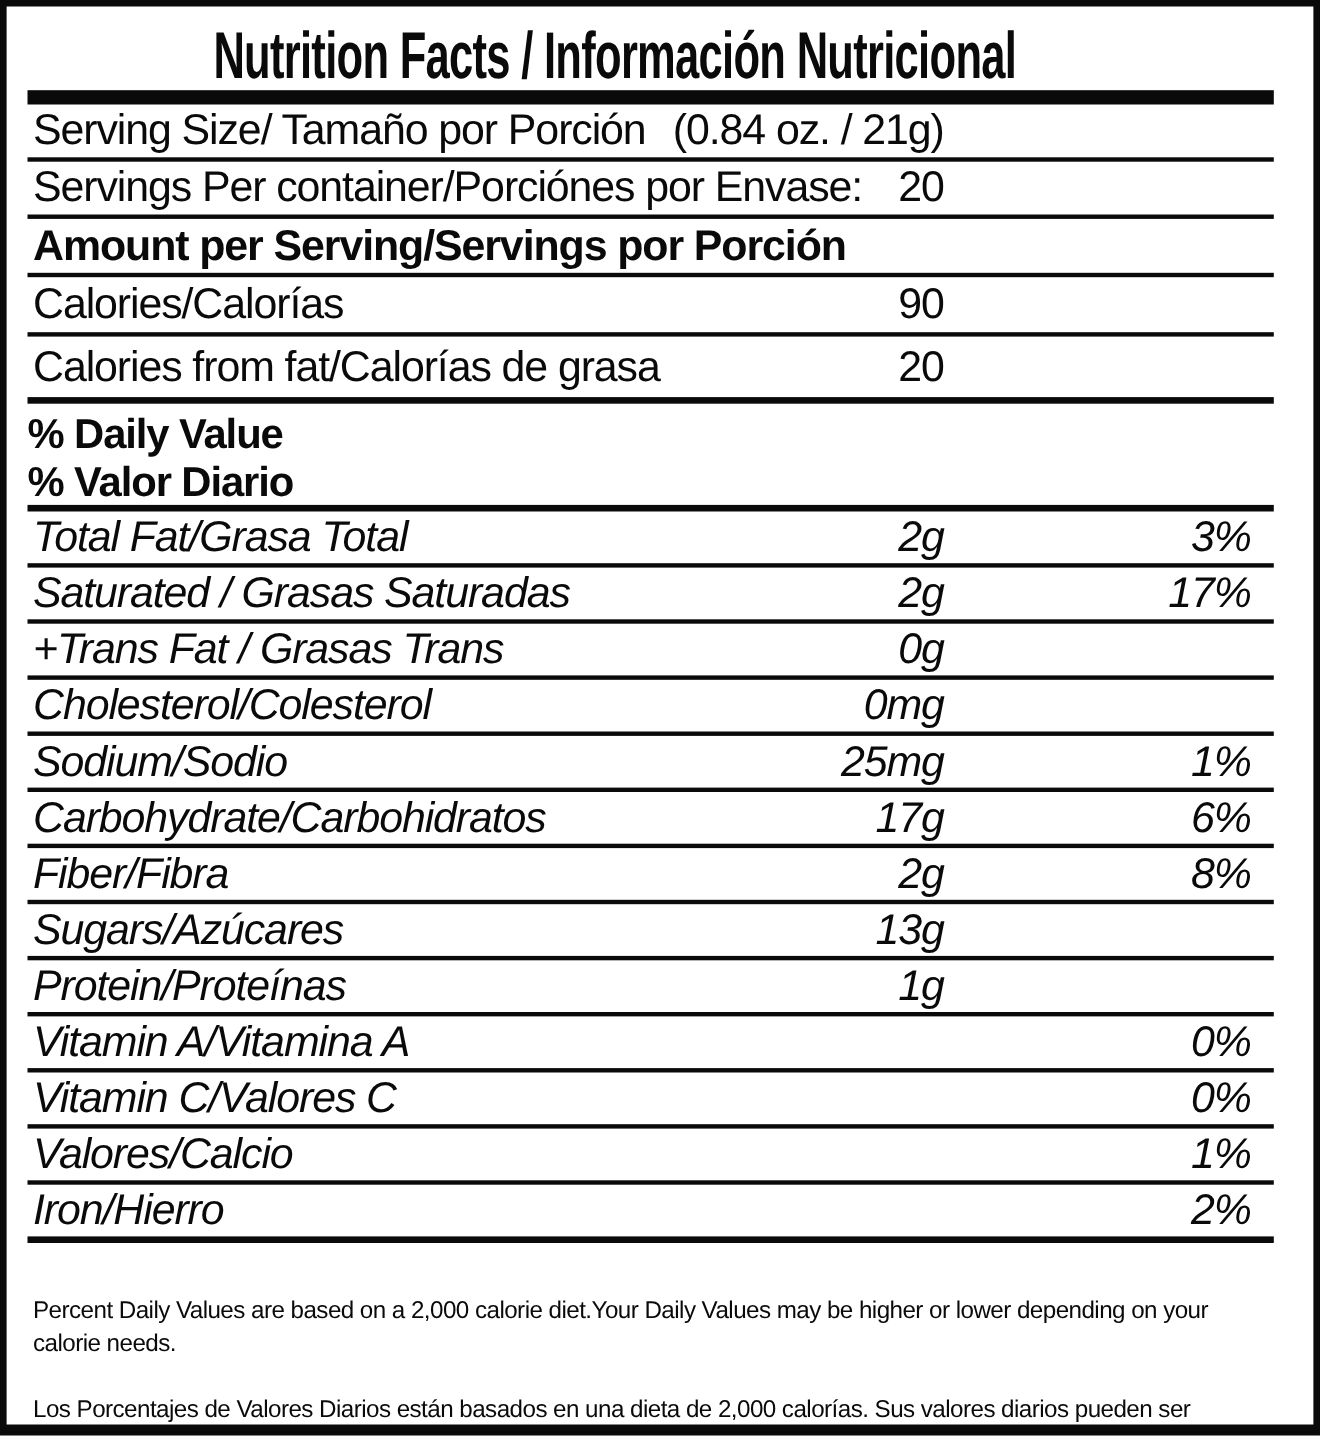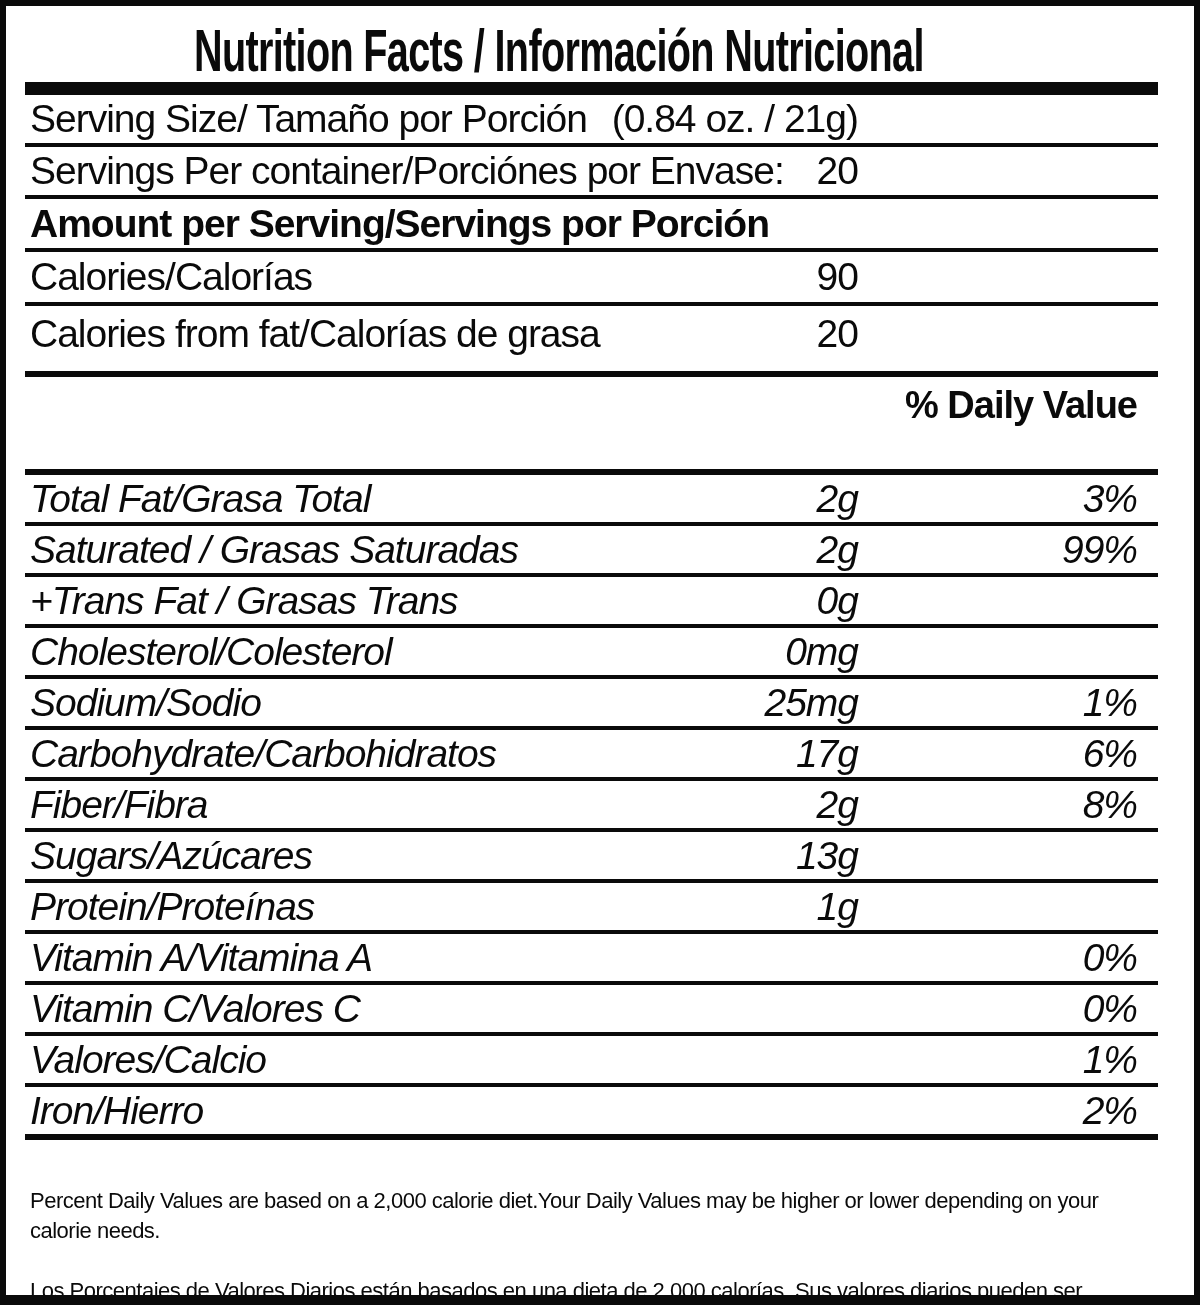--- a/index.html
+++ b/index.html
@@ -37,30 +37,30 @@
   .sep { height: 4px; background: #0a0a0a; }
   .sep6 { height: 6px; background: #0a0a0a; }
   .row {
     position: relative;
     height: 48px;
     line-height: 48px;
     font-size: 39px;
     letter-spacing: -1px;
     white-space: nowrap;
   }
-  .row.tall { height: 65px; line-height: 55px; }
+  .row.tall { height: 55px; line-height: 55px; }
   .row.nrow { height: 47px; line-height: 47px; font-style: italic; }
   .row .lbl { position: absolute; left: 5px; top: 0; }
   .row .amt { position: absolute; right: 300px; top: 0; }
   .row .pct { position: absolute; right: 21px; top: 0; }
   .bold { font-weight: bold; }
   .dv-block {
     height: 92px;
     padding-top: 6px;
-    text-align: right;
+    text-align: left;
     padding-right: 21px;
     font-size: 38px;
     font-weight: bold;
     letter-spacing: -1px;
   }
   .dv-block div { line-height: 44px; }
   .footnote {
     padding: 16px 0 0 5px;
     font-size: 22px;
     line-height: 30px;
@@ -103,34 +103,35 @@
   <div class="sep"></div>
 
   <div class="row tall">
     <span class="lbl">Calories from fat/Calorías de grasa</span>
     <span class="amt">20</span>
   </div>
   <div class="sep6"></div>
 
   <div class="dv-block">
     <div>% Daily Value</div>
+    <div>% Valor Diario</div>
   </div>
   <div class="sep6"></div>
 
   <div class="row nrow">
     <span class="lbl">Total Fat/Grasa Total</span>
     <span class="amt">2g</span>
     <span class="pct">3%</span>
   </div>
   <div class="sep"></div>
 
   <div class="row nrow">
     <span class="lbl">Saturated / Grasas Saturadas</span>
     <span class="amt">2g</span>
-    <span class="pct">99%</span>
+    <span class="pct">17%</span>
   </div>
   <div class="sep"></div>
 
   <div class="row nrow">
     <span class="lbl">+Trans Fat / Grasas Trans</span>
     <span class="amt">0g</span>
     <span class="pct"></span>
   </div>
   <div class="sep"></div>
 

